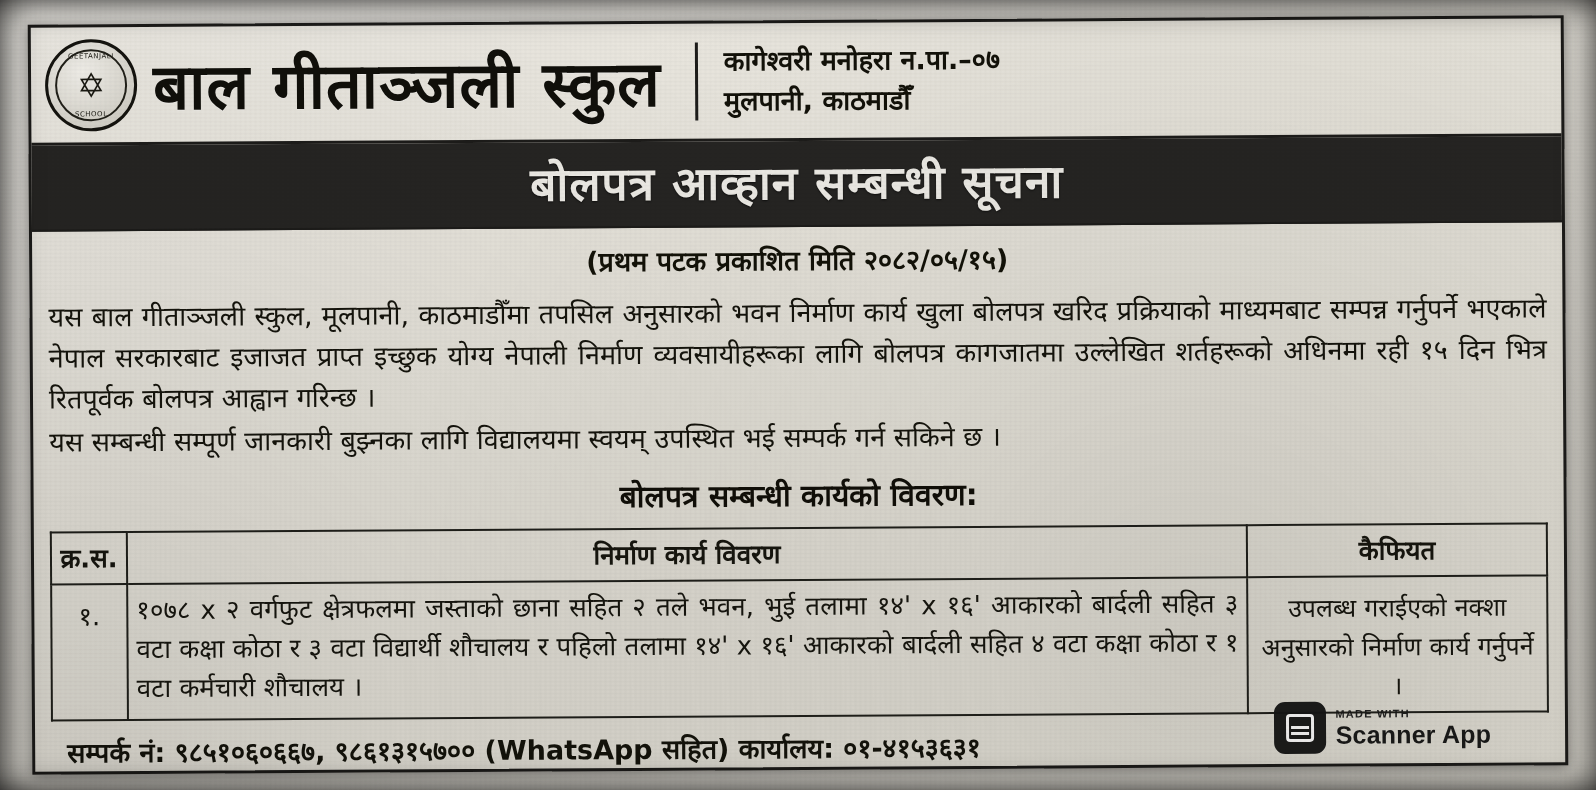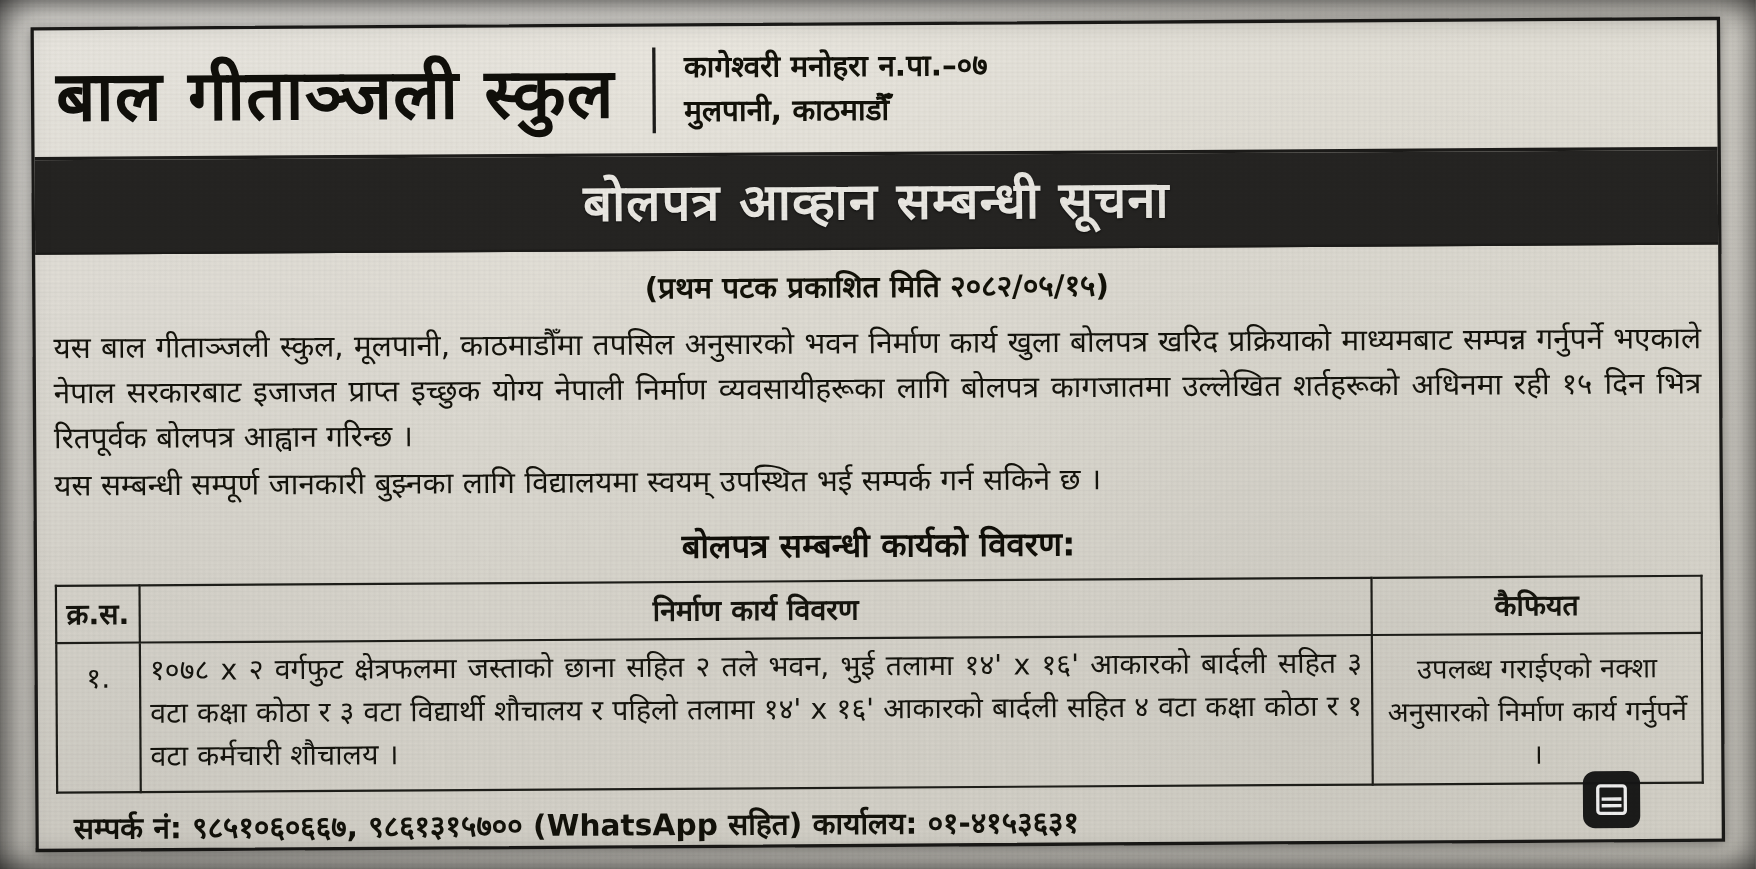--- a/index.html
+++ b/index.html
@@ -288,20 +288,26 @@
   }
 </style>
 </head>
 <body>
 
 <div id="scan">
 
   <div id="ad">
 
     <div id="header">
+      <div id="logo">
+        <div class="ring"></div>
+        <div class="toptext">GEETANJALI</div>
+        <div class="star nep">✡</div>
+        <div class="bottomtext">SCHOOL</div>
+      </div>
 
       <div id="school-name" class="nep">बाल गीताञ्जली स्कुल</div>
 
       <div id="divider-v"></div>
 
       <div id="address" class="nep">
         <div>कागेश्वरी मनोहरा न.पा.–०७</div>
         <div>मुलपानी, काठमाडौँ</div>
       </div>
     </div>
@@ -339,19 +345,23 @@
         </tbody>
       </table>
 
       <div id="footer" class="nep">सम्पर्क नं: ९८५१०६०६६७, ९८६१३१५७००  (WhatsApp सहित)  कार्यालय: ०१-४१५३६३१</div>
     </div>
 
     <div id="watermark">
       <div id="wm-icon">
         <div class="glyph"></div>
       </div>
+      <div id="wm-text">
+        <div id="wm-made">MADE WITH</div>
+        <div id="wm-name">Scanner App</div>
+      </div>
     </div>
 
   </div>
 
   <div id="grain"></div>
   <div id="vignette"></div>
 </div>
 
 </body></html>

